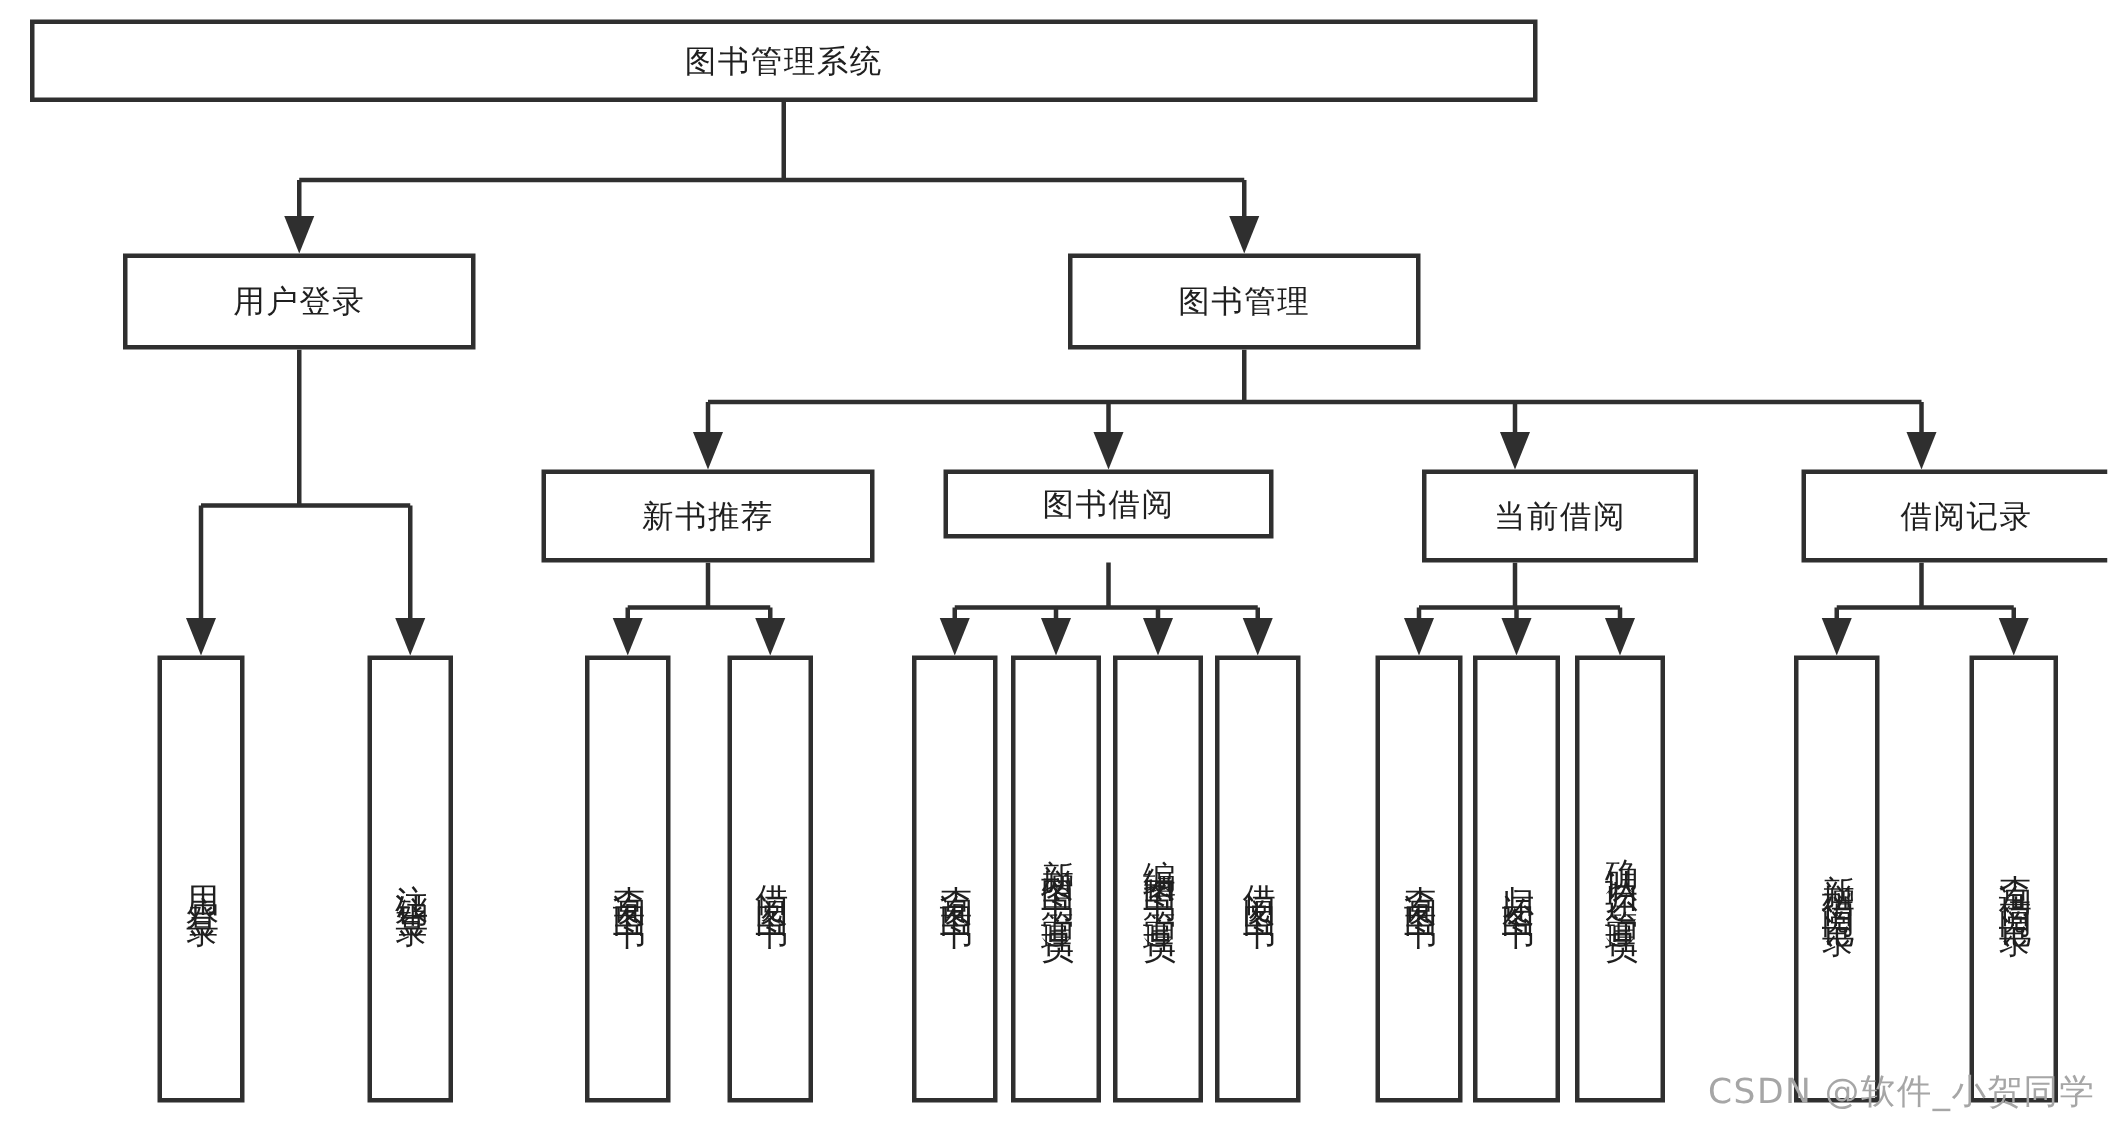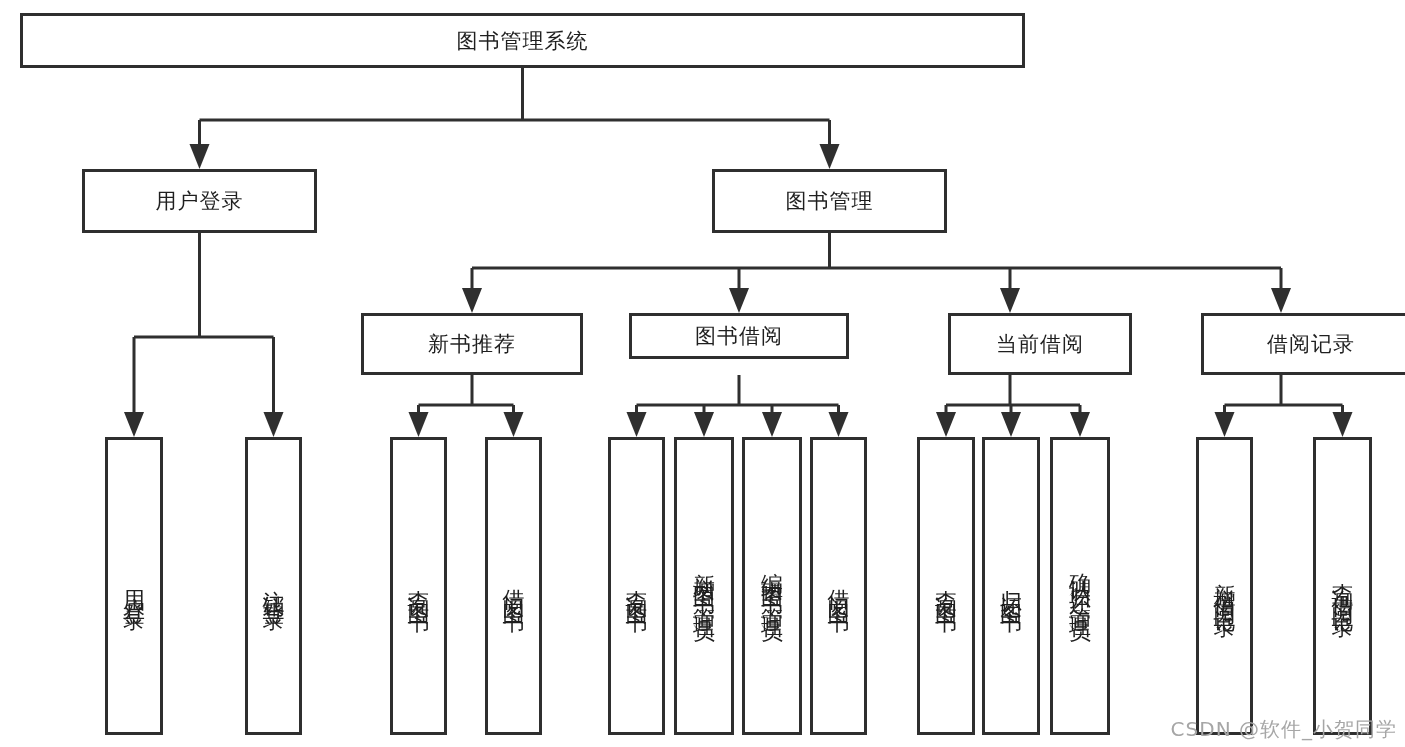--- a/index.html
+++ b/index.html
@@ -56,21 +56,21 @@
     text-orientation: mixed;
     font-size: 22px;
     letter-spacing: 7px;
     line-height: 1;
   }
   .watermark {
     position: absolute;
     right: 8px;
     bottom: 4px;
     z-index: 2;
-    font-size: 20px;
+    font-size: 23px;
     letter-spacing: 1px;
     color: var(--watermark);
     white-space: nowrap;
   }
 </style>
 </head>
 <body>
 
 <div class="canvas">
 

